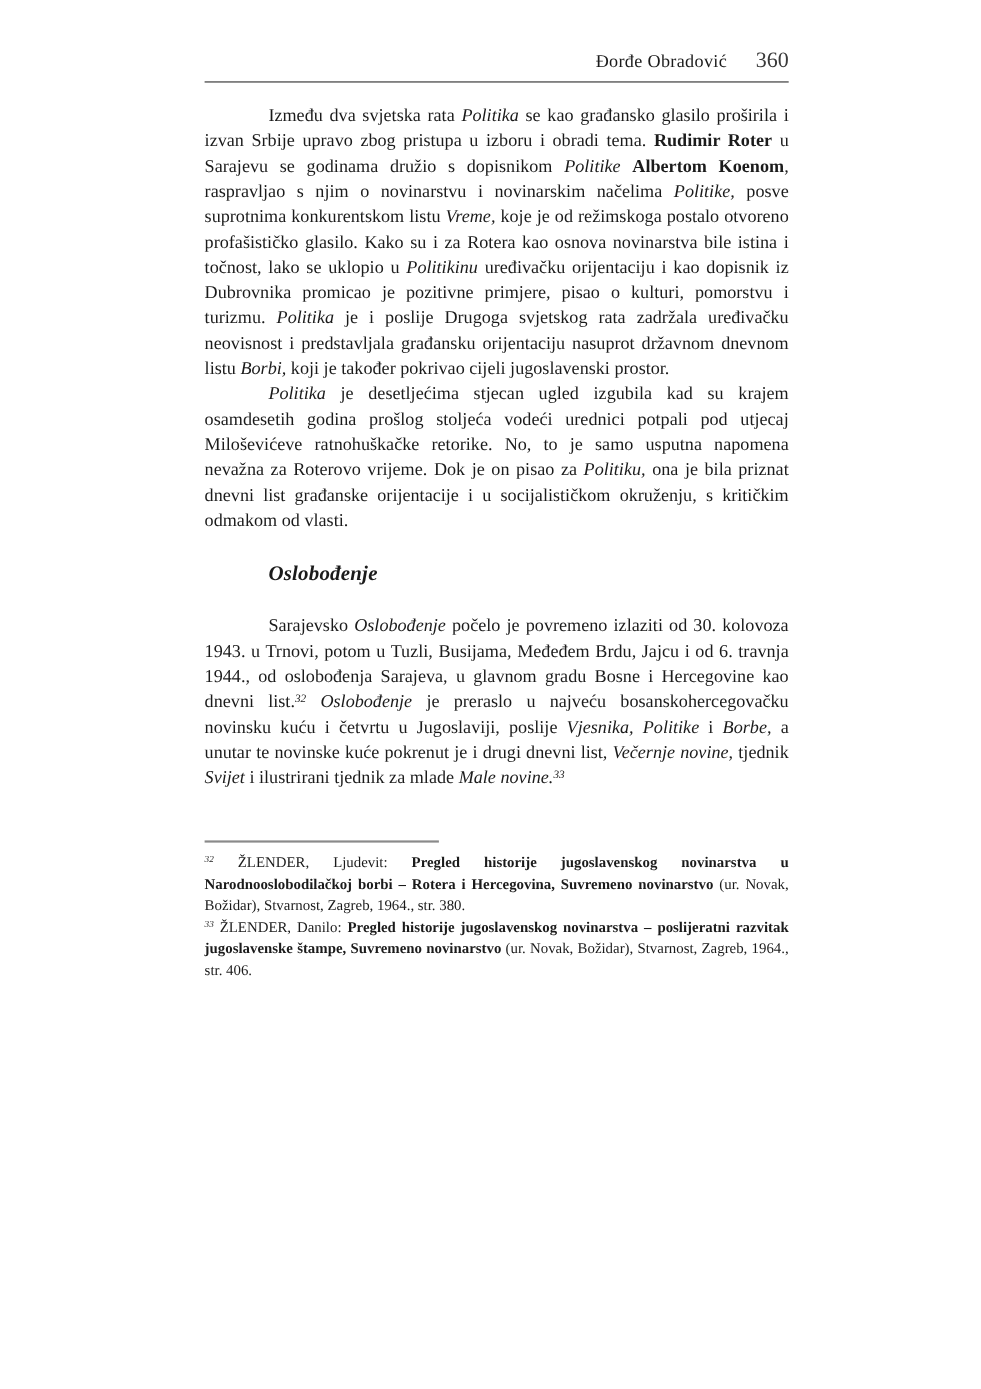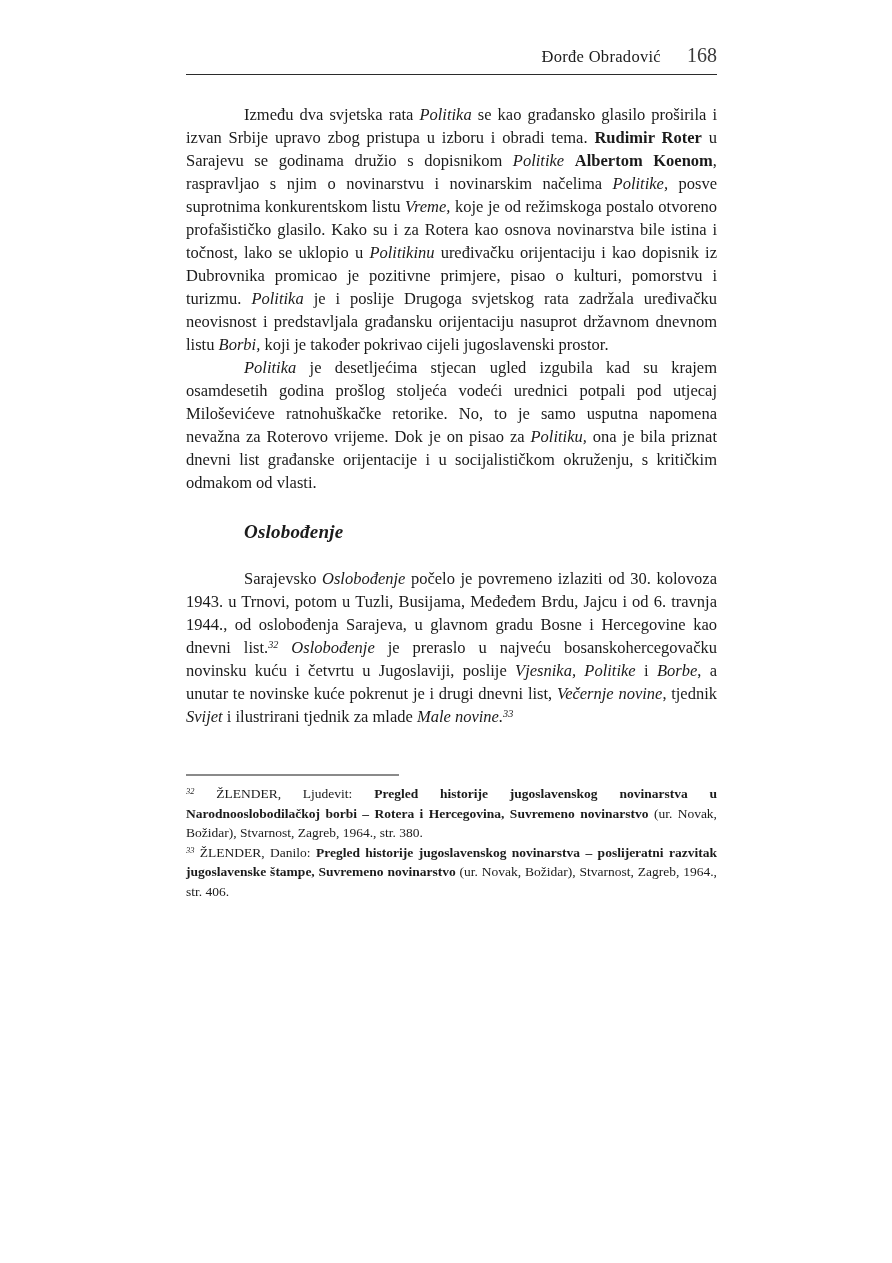--- a/index.html
+++ b/index.html
@@ -33,21 +33,21 @@
     font-size: 16.5px;
     letter-spacing: 0.3px;
     color: #1b1b1b;
   }
   .page-number {
     font-size: 20px;
     font-weight: 400;
     color: #3a3a3a;
   }
   .page-body {
-    margin-top: 28px;
+    margin-top: 18px;
     font-size: 16.5px;
     line-height: 23px;
     text-align: justify;
   }
   .body-para {
     margin: 0;
     text-indent: 58px;
   }
   .section-heading {
     margin: 26px 0 24px 58px;
@@ -81,21 +81,21 @@
   .footnote { margin: 0; }
 </style>
 </head>
 <body>
 
 <div class="page">
   <div class="content">
 
     <header class="page-header">
       <span class="author-name">Đorđe Obradović</span>
-      <span class="page-number">168</span>
+      <span class="page-number">360</span>
     </header>
 
     <main class="page-body">
       <p class="body-para"><span>Između dva svjetska rata </span><span class="run-i">Politika</span><span> se kao građansko glasilo proširila i izvan Srbije upravo zbog pristupa u izboru i obradi tema. </span><span class="run-b">Rudimir Roter</span><span> u Sarajevu se godinama družio s dopisnikom </span><span class="run-i">Politike</span><span> </span><span class="run-b">Albertom Koenom</span><span>, raspravljao s njim o novinarstvu i novinarskim načelima </span><span class="run-i">Politike,</span><span> posve suprotnima konkurentskom listu </span><span class="run-i">Vreme,</span><span> koje je od režimskoga postalo otvoreno profašističko glasilo. Kako su i za Rotera kao osnova novinarstva bile istina i točnost, lako se uklopio u </span><span class="run-i">Politikinu</span><span> uređivačku orijentaciju i kao dopisnik iz Dubrovnika promicao je pozitivne primjere, pisao o kulturi, pomorstvu i turizmu. </span><span class="run-i">Politika</span><span> je i poslije Drugoga svjetskog rata zadržala uređivačku neovisnost i predstavljala građansku orijentaciju nasuprot državnom dnevnom listu </span><span class="run-i">Borbi,</span><span> koji je također pokrivao cijeli jugoslavenski prostor.</span></p>
       <p class="body-para"><span class="run-i">Politika</span><span> je desetljećima stjecan ugled izgubila kad su krajem osamdesetih godina prošlog stoljeća vodeći urednici potpali pod utjecaj Miloševićeve ratnohuškačke retorike. No, to je samo usputna napomena nevažna za Roterovo vrijeme. Dok je on pisao za </span><span class="run-i">Politiku,</span><span> ona je bila priznat dnevni list građanske orijentacije i u socijalističkom okruženju, s kritičkim odmakom od vlasti.</span></p>
       <h2 class="section-heading">Oslobođenje</h2>
       <p class="body-para"><span>Sarajevsko </span><span class="run-i">Oslobođenje</span><span> počelo je povremeno izlaziti od 30. kolovoza 1943. u Trnovi, potom u Tuzli, Busijama, Međeđem Brdu, Jajcu i od 6. travnja 1944., od oslobođenja Sarajeva, u glavnom gradu Bosne i Hercegovine kao dnevni list.</span><span class="run-sup">32</span><span> </span><span class="run-i">Oslobođenje</span><span> je preraslo u najveću bosanskohercegovačku novinsku kuću i četvrtu u Jugoslaviji, poslije </span><span class="run-i">Vjesnika, Politike</span><span> i </span><span class="run-i">Borbe</span><span>, a unutar te novinske kuće pokrenut je i drugi dnevni list, </span><span class="run-i">Večernje novine</span><span>, tjednik </span><span class="run-i">Svijet</span><span> i ilustrirani tjednik za mlade </span><span class="run-i">Male novine.</span><span class="run-sup run-i">33</span></p>
     </main>
 
     <footer class="footnotes-section">

